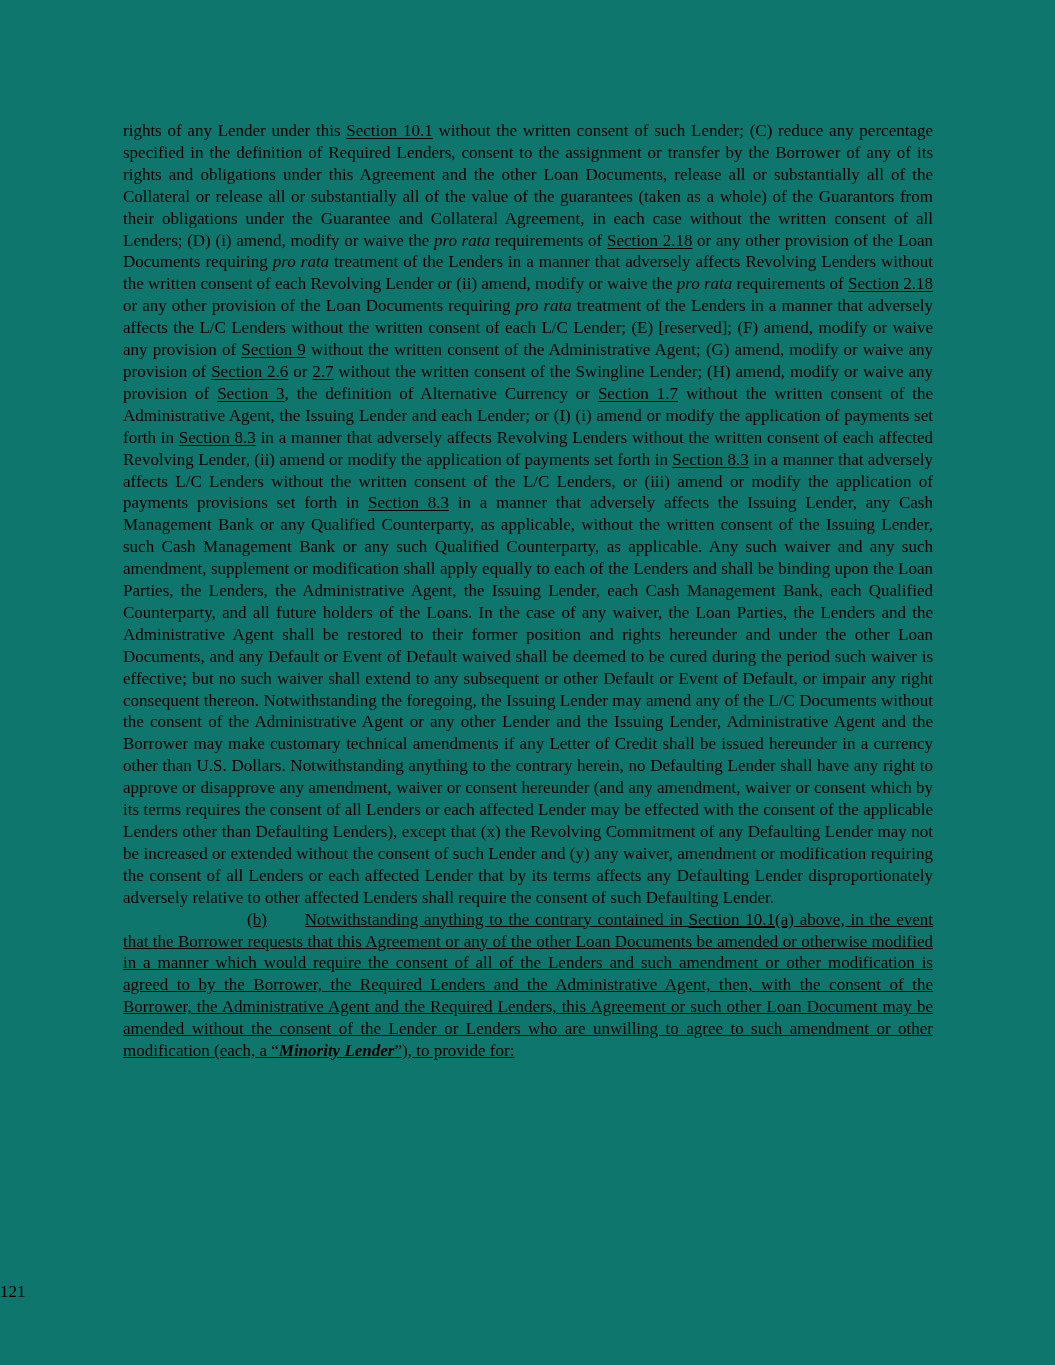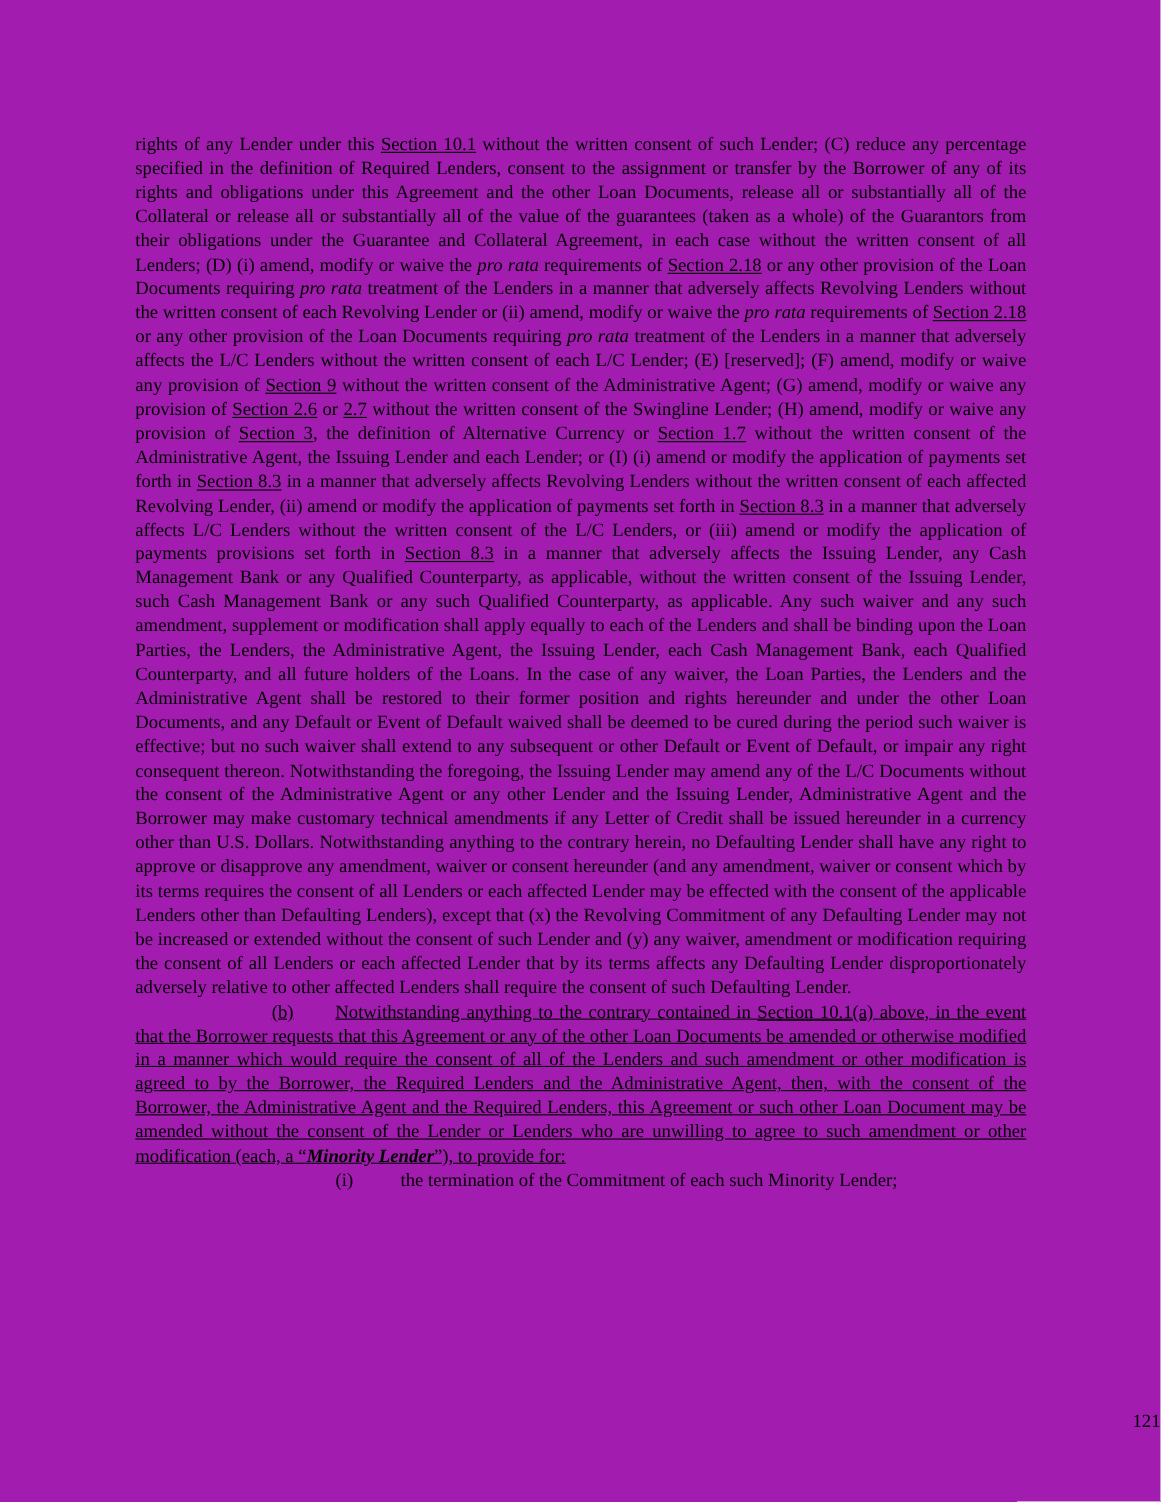--- a/index.html
+++ b/index.html
@@ -4,21 +4,21 @@
 <style>
   html, body {
     margin: 0;
     padding: 0;
     background: #ffffff;
   }
   .page {
     position: relative;
     width: 1055px;
     height: 1365px;
-    background: #a21caf;
+    background: #0f766e;
     color: #000000;
     font-family: "Liberation Serif", "DejaVu Serif", serif;
     font-size: 17px;
     line-height: 21.9px;
     overflow: hidden;
   }
   .content {
     position: absolute;
     left: 123px;
     top: 120px;
@@ -46,32 +46,31 @@
     width: 43px;
   }
   .u { text-decoration: underline; text-underline-offset: 2px; }
   .i { font-style: italic; }
   .b { font-weight: bold; }
   .page-number {
     position: absolute;
     left: 0;
     right: 0;
     top: 1281px;
-    text-align: right;
+    text-align: left;
     font-size: 17px;
   }
 </style>
 </head>
 <body>
 
 <div class="page">
   <div class="content">
 
     <p class="para"><span>rights of any Lender under this </span><span class="u">Section 10.1</span><span> without the written consent of such Lender; (C) reduce any percentage specified in the definition of Required Lenders, consent to the assignment or transfer by the Borrower of any of its rights and obligations under this Agreement and the other Loan Documents, release all or substantially all of the Collateral or release all or substantially all of the value of the guarantees (taken as a whole) of the Guarantors from their obligations under the Guarantee and Collateral Agreement, in each case without the written consent of all Lenders; (D) (i) amend, modify or waive the </span><span class="i">pro rata</span><span> requirements of </span><span class="u">Section 2.18</span><span> or any other provision of the Loan Documents requiring </span><span class="i">pro rata</span><span> treatment of the Lenders in a manner that adversely affects Revolving Lenders without the written consent of each Revolving Lender or (ii) amend, modify or waive the </span><span class="i">pro rata</span><span> requirements of </span><span class="u">Section 2.18</span><span> or any other provision of the Loan Documents requiring </span><span class="i">pro rata</span><span> treatment of the Lenders in a manner that adversely affects the L/C Lenders without the written consent of each L/C Lender; (E) [reserved]; (F) amend, modify or waive any provision of </span><span class="u">Section 9</span><span> without the written consent of the Administrative Agent; (G) amend, modify or waive any provision of </span><span class="u">Section 2.6</span><span> or </span><span class="u">2.7</span><span> without the written consent of the Swingline Lender; (H) amend, modify or waive any provision of </span><span class="u">Section 3</span><span>, the definition of Alternative Currency or </span><span class="u">Section 1.7</span><span> without the written consent of the Administrative Agent, the Issuing Lender and each Lender; or (I) (i) amend or modify the application of payments set forth in </span><span class="u">Section 8.3</span><span> in a manner that adversely affects Revolving Lenders without the written consent of each affected Revolving Lender, (ii) amend or modify the application of payments set forth in </span><span class="u">Section 8.3</span><span> in a manner that adversely affects L/C Lenders without the written consent of the L/C Lenders, or (iii) amend or modify the application of payments provisions set forth in </span><span class="u">Section 8.3</span><span> in a manner that adversely affects the Issuing Lender, any Cash Management Bank or any Qualified Counterparty, as applicable, without the written consent of the Issuing Lender, such Cash Management Bank or any such Qualified Counterparty, as applicable.  Any such waiver and any such amendment, supplement or modification shall apply equally to each of the Lenders and shall be binding upon the Loan Parties, the Lenders, the Administrative Agent, the Issuing Lender, each Cash Management Bank, each Qualified Counterparty, and all future holders of the Loans.  In the case of any waiver, the Loan Parties, the Lenders and the Administrative Agent shall be restored to their former position and rights hereunder and under the other Loan Documents, and any Default or Event of Default waived shall be deemed to be cured during the period such waiver is effective; but no such waiver shall extend to any subsequent or other Default or Event of Default, or impair any right consequent thereon.  Notwithstanding the foregoing, the Issuing Lender may amend any of the L/C Documents without the consent of the Administrative Agent or any other Lender and the Issuing Lender, Administrative Agent and the Borrower may make customary technical amendments if any Letter of Credit shall be issued hereunder in a currency other than U.S. Dollars.  Notwithstanding anything to the contrary herein, no Defaulting Lender shall have any right to approve or disapprove any amendment, waiver or consent hereunder (and any amendment, waiver or consent which by its terms requires the consent of all Lenders or each affected Lender may be effected with the consent of the applicable Lenders other than Defaulting Lenders), except that (x) the Revolving Commitment of any Defaulting Lender may not be increased or extended without the consent of such Lender and (y) any waiver, amendment or modification requiring the consent of all Lenders or each affected Lender that by its terms affects any Defaulting Lender disproportionately adversely relative to other affected Lenders shall require the consent of such Defaulting Lender.</span></p>
 
     <p class="para para-b"><span>(b)</span><span class="tab-b"></span><span><span>Notwithstanding anything to the contrary contained in </span><span class="u">Section 10.1(a)</span><span> above, in the event that the Borrower requests that this Agreement or any of the other Loan Documents be amended or otherwise modified in a manner which would require the consent of all of the Lenders and such amendment or other modification is agreed to by the Borrower, the Required Lenders and the Administrative Agent, then, with the consent of the Borrower, the Administrative Agent and the Required Lenders, this Agreement or such other Loan Document may be amended without the consent of the Lender or Lenders who are unwilling to agree to such amendment or other modification (each, a “</span><span class="i b">Minority Lender</span><span>”), to provide for:</span></span></p>
 
-    <p class="para item-i"><span>(i)</span><span class="tab-i"></span><span>the termination of the Commitment of each such Minority Lender;</span></p>
 
   </div>
 
   <div class="page-number">121</div>
 </div>
 
 </body></html>

